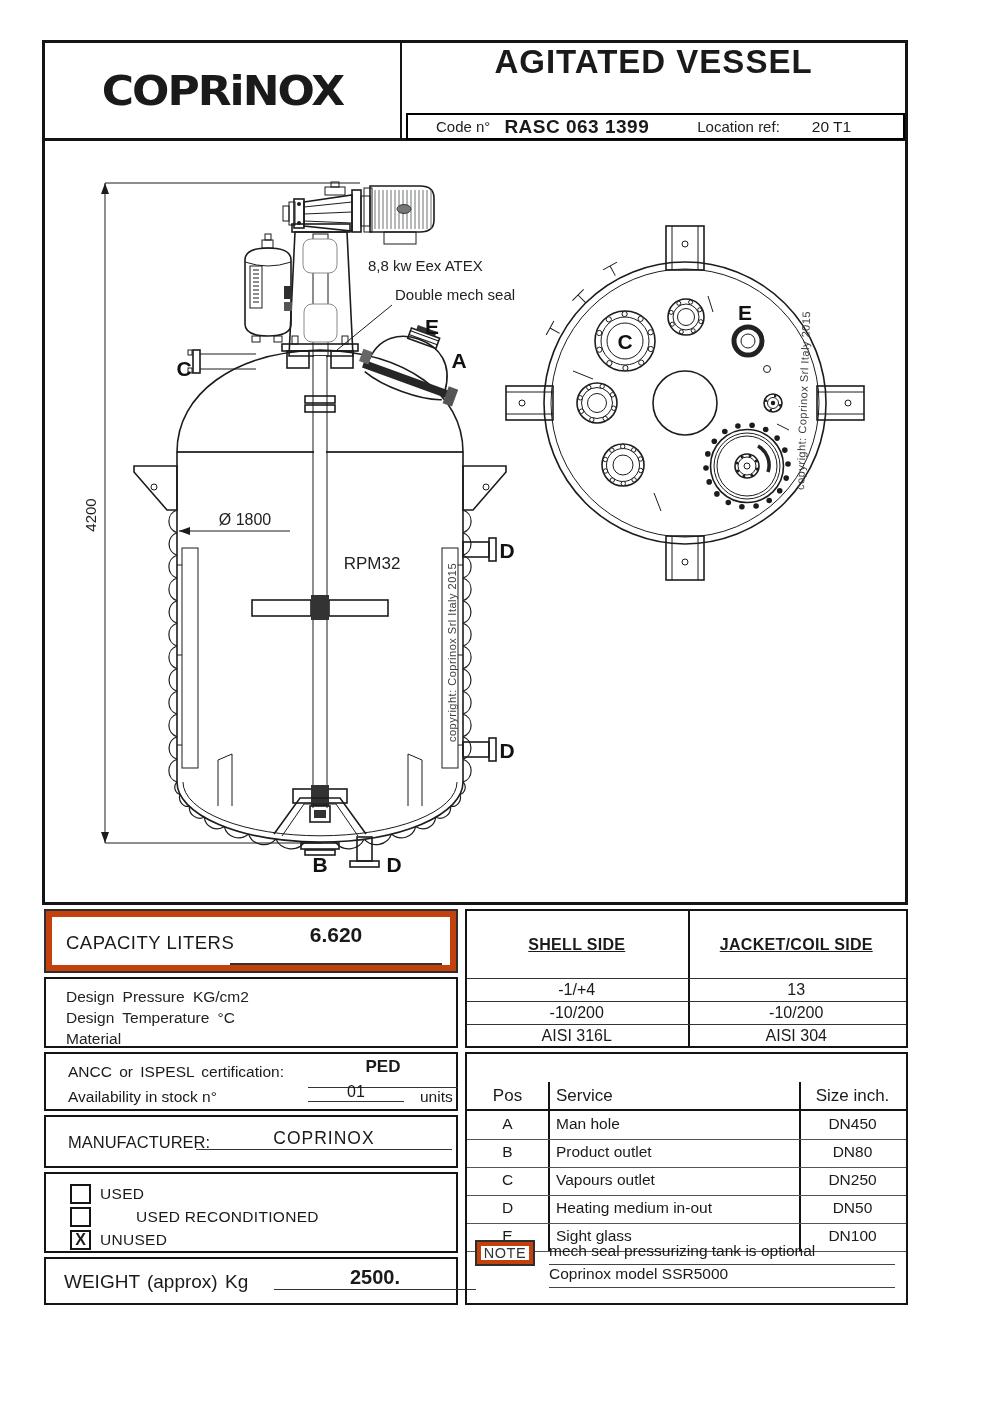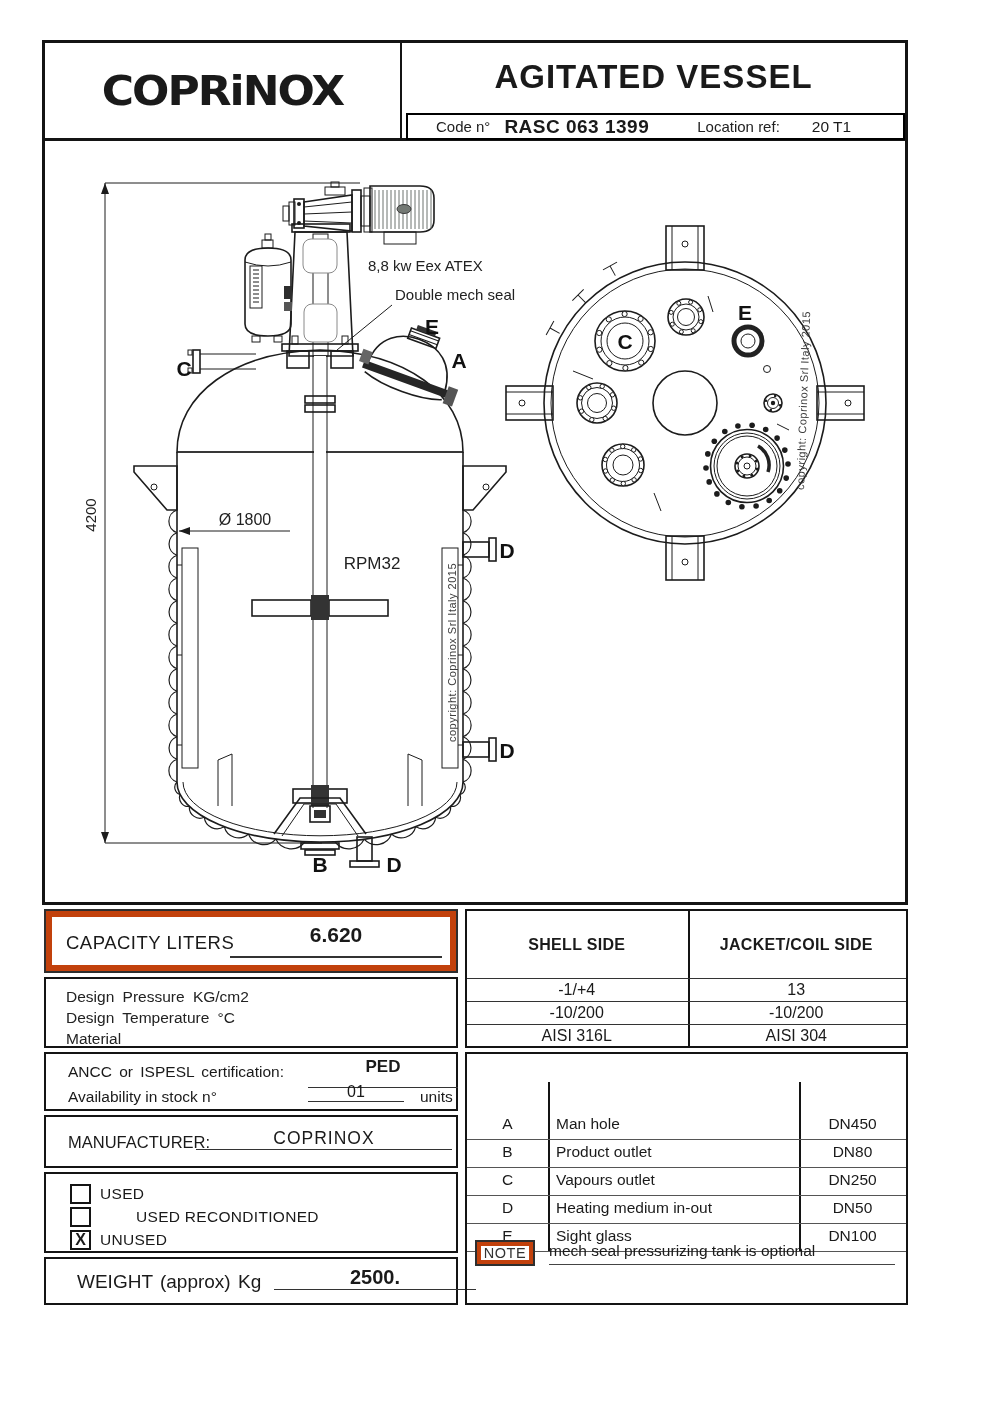--- a/index.html
+++ b/index.html
@@ -3,21 +3,21 @@
 <meta charset="utf-8">
 <style>
   html,body{margin:0;padding:0;background:#fff;}
   body{width:991px;height:1403px;position:relative;font-family:"Liberation Sans",sans-serif;color:#1a1a1a;}
   *{box-sizing:border-box;}
   .abs{position:absolute;}
   
   #header-box{left:42px;top:40px;width:866px;height:101px;border:3px solid #141414;background:#fff;}
   #logo-cell{left:0;top:0;width:357px;height:95px;border-right:2px solid #141414;display:flex;align-items:center;justify-content:center;}
   #logo-text{font-family:"DejaVu Sans",sans-serif;font-weight:900;font-size:44px;letter-spacing:-2px;transform:scaleY(.92);}
-  #title-cell{left:357px;top:0;width:503px;height:68px;display:flex;align-items:center;justify-content:center;}
+  #title-cell{left:357px;top:0;width:503px;height:68px;display:flex;justify-content:center;}
   #title-text{font-weight:bold;font-size:33px;letter-spacing:1px;}
   #code-bar{left:361px;top:70px;width:499px;height:27px;border:2px solid #000000;display:flex;align-items:center;}
   #code-bar .lab{font-size:15px;color:#222;}
   #code-value{font-weight:bold;font-size:19px;margin-left:14px;letter-spacing:.5px;}
   #code-label{margin-left:28px;}
   #location-label{margin-left:48px;}
   #location-value{margin-left:32px;font-size:15.5px;}
   
   #drawing-box{left:42px;top:141px;width:866px;height:764px;border:3px solid #141414;border-top:none;background:#fff;}
   #dwg{position:absolute;left:0;top:0;}
@@ -34,43 +34,43 @@
   .dim{font:15px "Liberation Sans",sans-serif;fill:#222;}
   .dim16{font:16px "Liberation Sans",sans-serif;fill:#222;}
   .rpm{font:17px "Liberation Sans",sans-serif;fill:#222;}
   .cpy{font:11px "Liberation Sans",sans-serif;fill:#3c3c3c;letter-spacing:.5px;}
   
   .graybox{background:#c2410c;border:2px solid #2e2e2e;}
   .graybox .inner{position:absolute;left:6px;top:6px;right:6px;bottom:6px;background:#fff;}
   #capacity-box{left:44px;top:909px;width:414px;height:64px;}
   #capacity-label{left:14px;top:15px;font-size:18.5px;letter-spacing:.5px;}
   .uval{border-bottom:2px solid #333;text-align:center;display:block;}
-  #capacity-value{left:178px;top:6px;width:212px;font-weight:bold;font-size:21px;padding-bottom:9px;}
+  #capacity-value{left:178px;top:6px;width:212px;font-weight:bold;font-size:21px;padding-bottom:16px;}
   #design-box{left:44px;top:977px;width:414px;height:71px;border:2px solid #141414;padding:7px 0 0 20px;}
   #design-box .dline{font-size:15.5px;line-height:21px;word-spacing:4px;color:#222;}
   #cert-box{left:44px;top:1052px;width:414px;height:59px;border:2px solid #141414;}
   #cert-label{left:22px;top:9px;font-size:15.5px;word-spacing:3px;}
   #cert-value{left:262px;top:3px;width:150px;font-weight:bold;font-size:17px;border-bottom:1.5px solid #333;text-align:center;padding-bottom:10px;}
   #stock-label{left:22px;top:34px;font-size:15.5px;}
   #stock-value{left:262px;top:29px;width:96px;font-size:16px;border-bottom:1.5px solid #333;text-align:center;}
   #stock-units{left:374px;top:34px;font-size:15.5px;}
   #manu-box{left:44px;top:1115px;width:414px;height:53px;border:2px solid #141414;}
   #manu-label{left:22px;top:16px;font-size:16.5px;}
   #manu-value{left:150px;top:11px;width:256px;font-size:17.5px;border-bottom:1.5px solid #333;text-align:center;letter-spacing:1px;}
   #cond-box{left:44px;top:1172px;width:414px;height:81px;border:2px solid #141414;}
   .cond-row{position:absolute;left:24px;display:flex;align-items:center;}
   .cbox{width:21px;height:20px;border:2px solid #141414;margin-right:9px;display:flex;align-items:center;justify-content:center;font-weight:bold;font-size:16px;}
   .cond-row .clab{font-size:15.5px;letter-spacing:.3px;}
   #weight-box{left:44px;top:1257px;width:414px;height:48px;border:2px solid #141414;}
-  #weight-label{left:18px;top:12px;font-size:19px;word-spacing:2px;margin-left:13px;}
+  #weight-label{left:18px;top:12px;font-size:19px;word-spacing:2px;}
   #weight-value{left:228px;top:7px;width:202px;font-weight:bold;font-size:20px;border-bottom:1.5px solid #333;text-align:center;}
   
   #sides-box{left:465px;top:909px;width:443px;height:139px;border:2px solid #141414;}
   #sides-head{position:absolute;left:0;top:0;width:100%;height:67px;display:flex;}
-  .side-h{flex:1;display:flex;align-items:center;justify-content:center;font-weight:bold;font-size:16px;letter-spacing:.3px;}
+  .side-h{flex:1;display:flex;align-items:center;justify-content:center;font-weight:bold;font-size:16px;letter-spacing:.3px;text-decoration:underline;}
   #sides-div{position:absolute;left:221px;top:0;width:2px;height:100%;background:#141414;}
   .side-row{position:absolute;left:0;width:100%;height:23px;display:flex;border-top:1.5px solid #333;}
   .side-cell{flex:1;text-align:center;font-size:16px;padding-top:2px;}
   #nozzle-box{left:465px;top:1052px;width:443px;height:253px;border:2px solid #141414;}
   #nozzle-title{position:absolute;left:0;top:0;width:100%;height:28px;border-bottom:2px solid #141414;text-align:center;font-size:17.5px;word-spacing:8px;letter-spacing:.5px;padding-top:4px;}
   .nz-col1{position:absolute;left:0;width:81px;text-align:center;}
   .nz-col2{position:absolute;left:81px;width:251px;padding-left:8px;}
   .nz-col3{position:absolute;left:332px;width:107px;text-align:center;}
   #nozzle-head{position:absolute;top:28px;left:0;width:100%;height:29px;border-bottom:2px solid #141414;font-size:17px;}
   #nozzle-head div{top:4px;}
@@ -509,20 +509,25 @@
     <div class="side-cell">-10/200</div>
     <div class="side-cell">-10/200</div>
   </div>
   <div class="side-row" style="top:113px;">
     <div class="side-cell">AISI 316L</div>
     <div class="side-cell">AISI 304</div>
   </div>
 </div>
 
 <div class="abs" id="nozzle-box">
+  <div id="nozzle-head">
+    <div class="nz-col1 abs">Pos</div>
+    <div class="nz-col2 abs">Service</div>
+    <div class="nz-col3 abs">Size inch.</div>
+  </div>
   <div class="nzv1"></div>
     <div class="nzv2"></div>
   <div class="nz-row" style="top:57px;">
     <div class="nz-col1 abs">A</div>
     <div class="nz-col2 abs">Man hole</div>
     <div class="nz-col3 abs">DN450</div>
   </div>
   <div class="nz-sep" style="top:85px;"></div>
   <div class="nz-row" style="top:85px;">
     <div class="nz-col1 abs">B</div>
@@ -546,13 +551,14 @@
     <div class="nz-col1 abs">E</div>
     <div class="nz-col2 abs">Sight glass</div>
     <div class="nz-col3 abs">DN100</div>
   </div>
   <div class="nz-sep" style="top:197px;"></div>
 
   <div class="graybox" id="note-label-box">
     <div class="inner abs">NOTE</div>
   </div>
   <div class="note-line" style="top:188px;">mech seal pressurizing tank is optional</div>
+  <div class="note-line" style="top:211px;">Coprinox model SSR5000</div>
 </div>
 
 </body></html>

